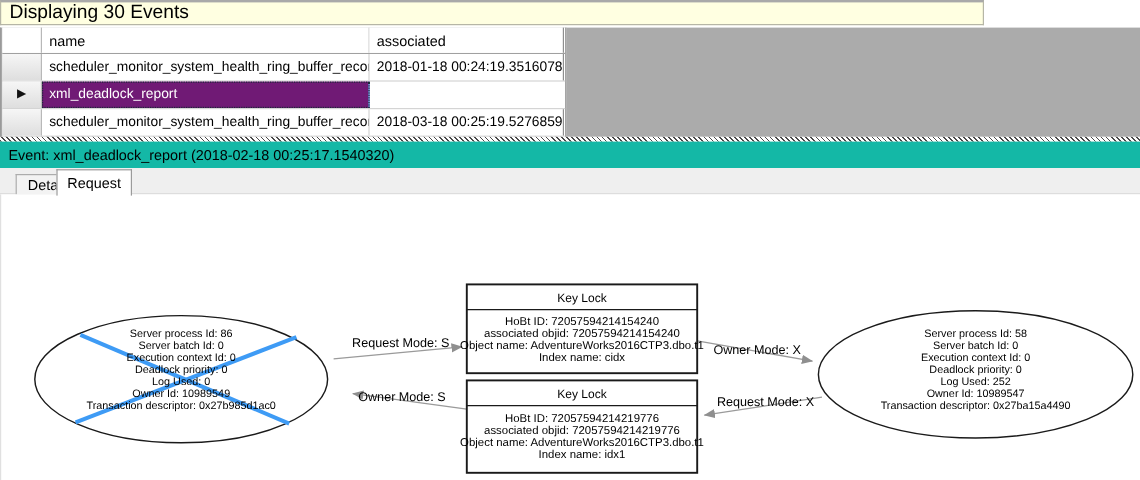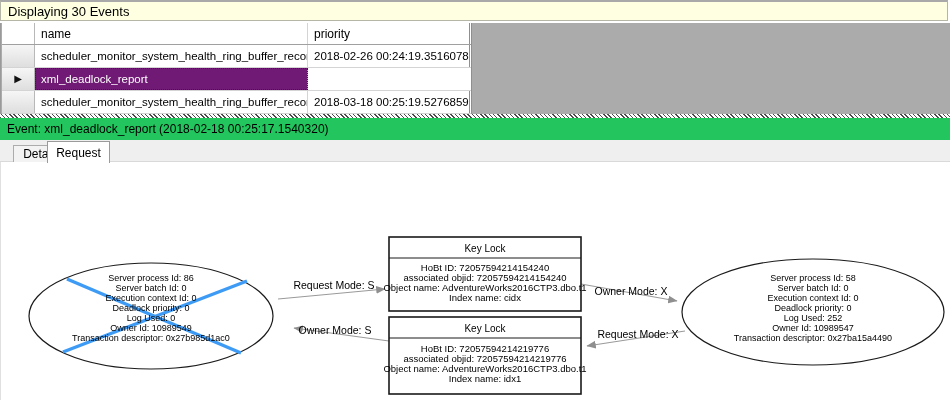--- a/index.html
+++ b/index.html
@@ -3,24 +3,24 @@
 <meta charset="utf-8">
 <style>
   html,body{margin:0;padding:0;background:#fff;}
   .screen{
     position:relative;width:950px;height:400px;overflow:hidden;
     background:#fff;font-family:"Liberation Sans",sans-serif;color:#000;
     -webkit-font-smoothing:antialiased;
   }
   
   .info-bar{
-    position:absolute;left:0;top:0;width:948px;height:21px;
+    position:absolute;left:0;top:0;width:820px;height:21px;
     background:#FFFFE1;border:1px solid #b6b6a6;border-top:2px solid #a9a9a9;
     display:flex;align-items:center;padding-left:7px;box-sizing:border-box;
-    font-size:13px;
+    font-size:16px;
   }
   
   .grid-area{
     position:absolute;left:0;top:23px;width:950px;height:91px;
     background:#ABABAB;border-left:1px solid #9a9a9a;box-sizing:border-box;
   }
   .grid{
     position:absolute;left:1px;top:0;width:470px;height:91px;background:#fff;
     font-size:11.5px;border-right:1px solid #8f8f8f;box-sizing:border-box;
   }
@@ -42,21 +42,21 @@
   }
   .arrow-glyph{font-size:10px;color:#111;line-height:1;}
   
   .splitter{
     position:absolute;left:0;top:114px;width:950px;height:4px;background:#fff;
     background-image:repeating-linear-gradient(45deg,#4a4a4a 0 1px,rgba(255,255,255,0) 1px 3px);
     cursor:row-resize;
   }
   
   .event-bar{
-    position:absolute;left:0;top:118px;width:950px;height:22px;background:#22c55e;
+    position:absolute;left:0;top:118px;width:950px;height:22px;background:#14b8a6;
     display:flex;align-items:center;padding-left:7px;box-sizing:border-box;font-size:12px;
   }
   .tabstrip{
     position:absolute;left:0;top:140px;width:950px;height:22px;background:#efefef;
     border-bottom:1px solid #d9d9d9;box-sizing:border-box;
   }
   .tab{
     position:absolute;display:flex;align-items:center;justify-content:center;
     font-size:12px;box-sizing:border-box;cursor:default;
   }
@@ -86,27 +86,27 @@
 
   <div class="info-bar">
     <span>Displaying 30 Events</span>
   </div>
 
   <div class="grid-area">
     <div class="grid">
       <div class="grid-row grid-header">
         <div class="cell sel-col"></div>
         <div class="cell name-col">name</div>
-        <div class="cell ts-col">priority</div>
+        <div class="cell ts-col">associated</div>
       </div>
 
       <div class="grid-row data-row">
         <div class="cell sel-col"></div>
         <div class="cell name-col">scheduler_monitor_system_health_ring_buffer_recorded</div>
-        <div class="cell ts-col">2018-02-26 00:24:19.3516078</div>
+        <div class="cell ts-col">2018-01-18 00:24:19.3516078</div>
       </div>
 
       <div class="grid-row data-row row-selected">
         <div class="cell sel-col">
           <span class="arrow-glyph">▶</span>
         </div>
         <div class="cell name-col">xml_deadlock_report</div>
       </div>
 
       <div class="grid-row data-row">

